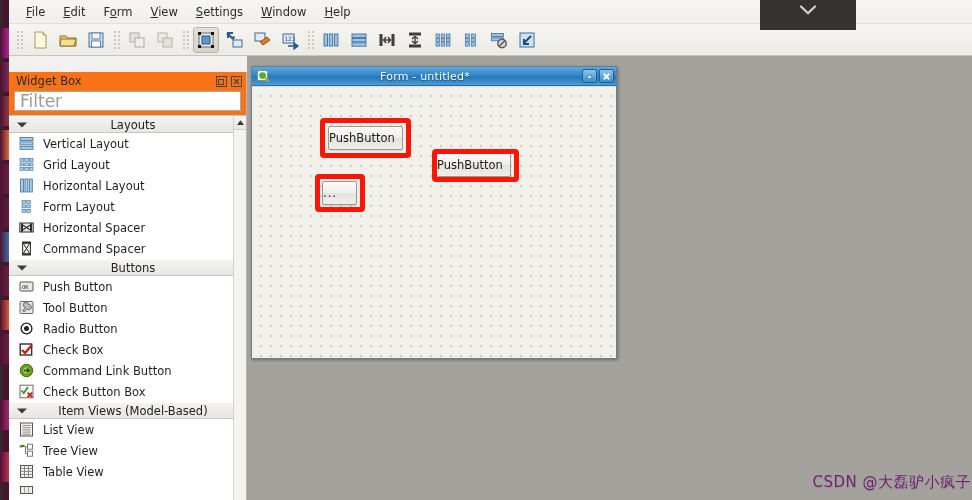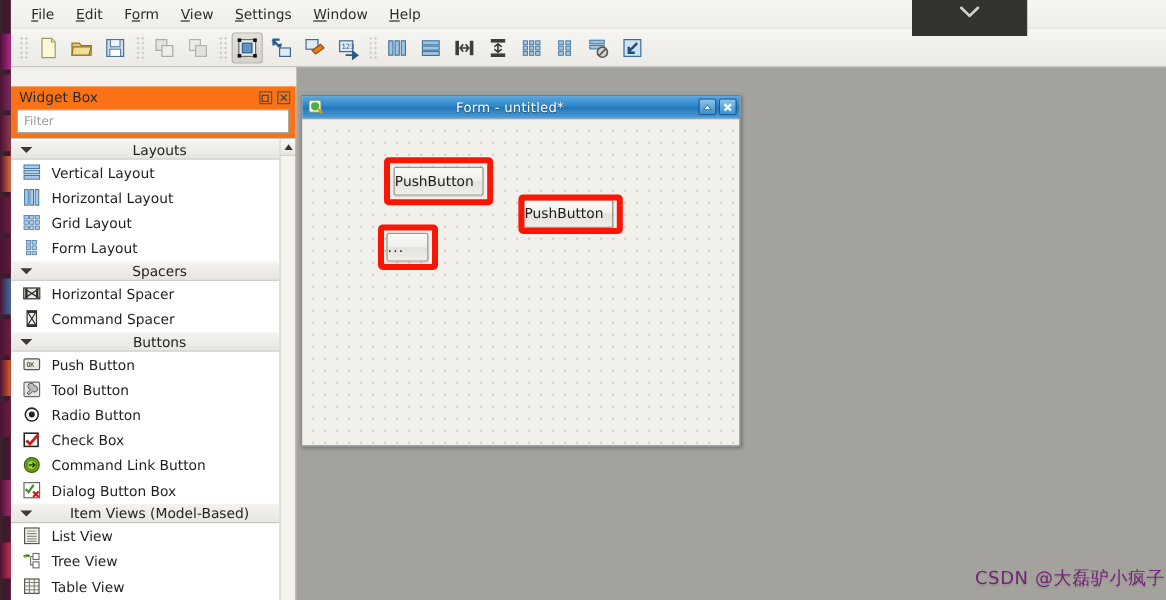--- a/index.html
+++ b/index.html
@@ -81,21 +81,21 @@
     padding: 0 3px 0 7px; font-size: 11.5px; color: #2b2b2b;
   }
   #wb-title .t { flex: 1; }
   .wb-ico {
     width: 13px; height: 13px; margin-left: 2px;
     display: flex; align-items: center; justify-content: center;
   }
   #wb-filter-wrap { padding: 1px 5px 4px 5px; }
   #wb-filter {
     width: 100%; height: 20px; border: 1px solid #aba8a2;
-    background: #fff; font-size: 10px; color: #222;
+    background: #fff; font-size: 17px; color: #222;
     padding: 0 5px; font-family: inherit; border-radius: 1px;
   }
   #wb-filter::placeholder { color: #9d9a95; }
 
   #wb-body { flex: 1; display: flex; overflow: hidden; position: relative; }
   #wb-list {
     flex: 1; overflow: hidden; background: #fff;
     border-top: 1px solid #c8c5bf; border-bottom: 1px solid #c8c5bf;
   }
   .cat-head {
@@ -135,21 +135,21 @@
   .sb-track { flex: 1; width: 13px; background: #f4f3f0; }
 
   
   #desktop {
     position: absolute; left: 238px; top: 56px;
     width: 734px; height: 444px; background: #a3a29d;
   }
 
   
   #form-window {
-    position: absolute; left: 4px; top: 23px; width: 366px; height: 293px;
+    position: absolute; left: 4px; top: 10px; width: 366px; height: 293px;
     border: 1px solid #6d7d8b;
     box-shadow: 1px 1px 3px rgba(0,0,0,.35);
     background: #f1f0eb;
   }
   #form-titlebar {
     height: 19px;
     background: linear-gradient(to bottom,#5fa8dd 0%,#2f87ca 45%,#2377bb 55%,#4d9bd4 100%);
     display: flex; align-items: center; padding: 0 2px;
     border-bottom: 1px solid #2c6ea6;
   }
@@ -409,65 +409,61 @@
                 <rect x="1" y="1.5" width="13" height="3" fill="#a8cbe8" stroke="#3f6f9b" stroke-width=".8"></rect>
                 <rect x="1" y="5.9" width="13" height="3" fill="#a8cbe8" stroke="#3f6f9b" stroke-width=".8"></rect>
                 <rect x="1" y="10.3" width="13" height="3" fill="#a8cbe8" stroke="#3f6f9b" stroke-width=".8"></rect>
               </svg>
             </span>
             <span class="lbl">Vertical Layout</span>
           </div>
           <div class="wb-item">
             <span class="wb-ic">
               <svg width="15" height="15" viewBox="0 0 15 15">
-                <rect x="1.5" y="1" width="3" height="13" fill="#a8cbe8" stroke="#3f6f9b" stroke-width=".8"></rect>
-                <rect x="5.9" y="1" width="3" height="13" fill="#a8cbe8" stroke="#3f6f9b" stroke-width=".8"></rect>
-                <rect x="10.3" y="1" width="3" height="13" fill="#a8cbe8" stroke="#3f6f9b" stroke-width=".8"></rect>
-              </svg>
-            </span>
-            <span class="lbl">Horizontal Layout</span>
-          </div>
-          <div class="wb-item">
-            <span class="wb-ic">
-              <svg width="15" height="15" viewBox="0 0 15 15">
                 <g fill="#a8cbe8" stroke="#3f6f9b" stroke-width=".6">
                   <rect x="1" y="1.5" width="3.6" height="3"></rect>
                     <rect x="5.7" y="1.5" width="3.6" height="3"></rect>
                     <rect x="10.4" y="1.5" width="3.6" height="3"></rect>
                   <rect x="1" y="5.9" width="3.6" height="3"></rect>
                     <rect x="5.7" y="5.9" width="3.6" height="3"></rect>
                     <rect x="10.4" y="5.9" width="3.6" height="3"></rect>
                   <rect x="1" y="10.3" width="3.6" height="3"></rect>
                     <rect x="5.7" y="10.3" width="3.6" height="3"></rect>
                     <rect x="10.4" y="10.3" width="3.6" height="3"></rect>
                 </g>
               </svg>
             </span>
             <span class="lbl">Grid Layout</span>
           </div>
           <div class="wb-item">
             <span class="wb-ic">
               <svg width="15" height="15" viewBox="0 0 15 15">
+                <rect x="1.5" y="1" width="3" height="13" fill="#a8cbe8" stroke="#3f6f9b" stroke-width=".8"></rect>
+                <rect x="5.9" y="1" width="3" height="13" fill="#a8cbe8" stroke="#3f6f9b" stroke-width=".8"></rect>
+                <rect x="10.3" y="1" width="3" height="13" fill="#a8cbe8" stroke="#3f6f9b" stroke-width=".8"></rect>
+              </svg>
+            </span>
+            <span class="lbl">Horizontal Layout</span>
+          </div>
+          <div class="wb-item">
+            <span class="wb-ic">
+              <svg width="15" height="15" viewBox="0 0 15 15">
                 <g fill="#a8cbe8" stroke="#3f6f9b" stroke-width=".6">
                   <rect x="3" y="1.5" width="3.6" height="3"></rect>
                     <rect x="7.7" y="1.5" width="3.6" height="3"></rect>
                   <rect x="3" y="5.9" width="3.6" height="3"></rect>
                     <rect x="7.7" y="5.9" width="3.6" height="3"></rect>
                   <rect x="3" y="10.3" width="3.6" height="3"></rect>
                     <rect x="7.7" y="10.3" width="3.6" height="3"></rect>
                 </g>
               </svg>
             </span>
             <span class="lbl">Form Layout</span>
           </div>
 
-          <div class="cat-head">
-            <span class="tri"></span>
-            <span class="cap">Spacers</span>
-          </div>
           <div class="wb-item">
             <span class="wb-ic">
               <svg width="15" height="15" viewBox="0 0 15 15">
                 <rect x="0.8" y="3" width="13.4" height="9" fill="#e9e8e4" stroke="#2f2e2b" stroke-width="1"></rect>
                 <path d="M2 4l11 7M13 4L2 11" stroke="#2f2e2b" stroke-width="1.1"></path>
                 <rect x="2" y="3.4" width="2" height="8.2" fill="#2f2e2b"></rect>
                 <rect x="11" y="3.4" width="2" height="8.2" fill="#2f2e2b"></rect>
               </svg>
             </span>
             <span class="lbl">Horizontal Spacer</span>
@@ -535,21 +531,21 @@
             <span class="lbl">Command Link Button</span>
           </div>
           <div class="wb-item">
             <span class="wb-ic">
               <svg width="15" height="15" viewBox="0 0 15 15">
                 <rect x="1" y="1.2" width="13" height="12.6" fill="#fff" stroke="#6d6b66" stroke-width="1"></rect>
                 <path d="M2.4 6.5l2.4 2.6 4.2-6" fill="none" stroke="#3f8f28" stroke-width="1.8"></path>
                 <path d="M8.6 8.6l4.6 4.6M13.2 8.6l-4.6 4.6" stroke="#cf1c14" stroke-width="1.9"></path>
               </svg>
             </span>
-            <span class="lbl">Dialog Button Box</span>
+            <span class="lbl">Check Button Box</span>
           </div>
 
           <div class="cat-head">
             <span class="tri"></span>
             <span class="cap">Item Views (Model-Based)</span>
           </div>
           <div class="wb-item">
             <span class="wb-ic">
               <svg width="15" height="15" viewBox="0 0 15 15">
                 <rect x="1.5" y="1" width="12" height="13" fill="#f3f2ef" stroke="#56544f" stroke-width="1"></rect>

